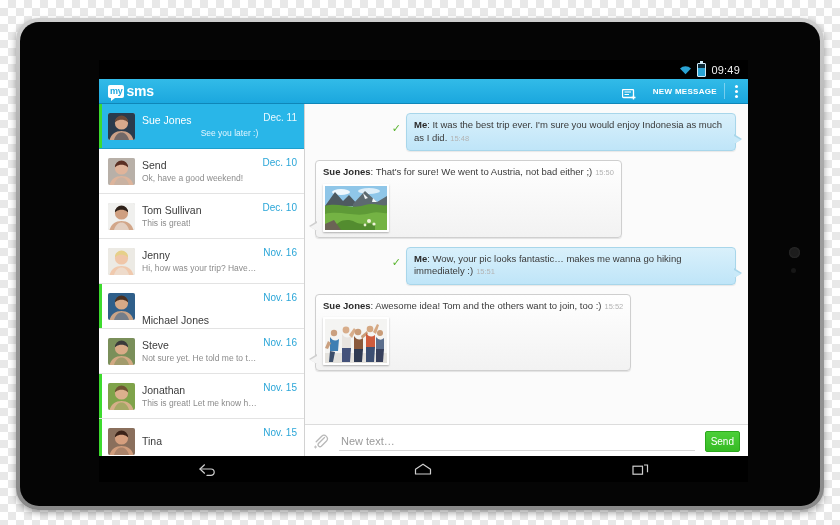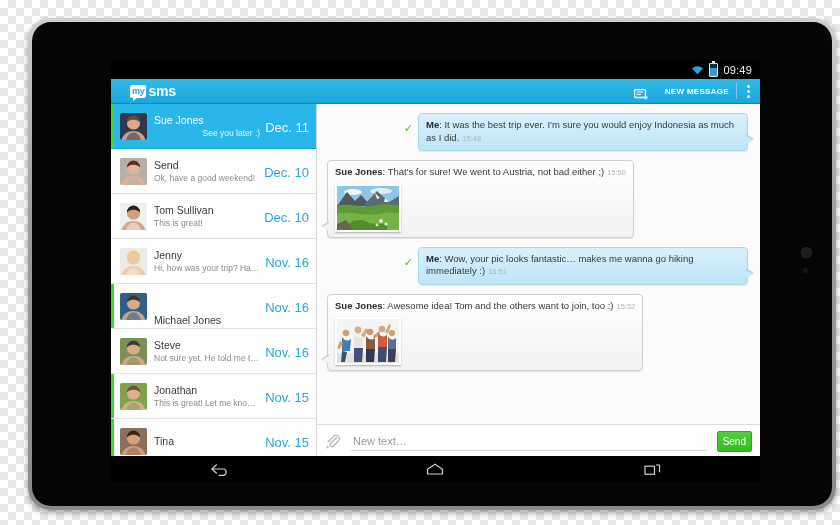--- a/index.html
+++ b/index.html
@@ -8,21 +8,21 @@
     font-family:"Liberation Sans", sans-serif;
     background-color:#ffffff;
     background-image:
       linear-gradient(45deg,#e8e8e8 25%,transparent 25%,transparent 75%,#e8e8e8 75%),
       linear-gradient(45deg,#e8e8e8 25%,transparent 25%,transparent 75%,#e8e8e8 75%);
     background-size:16px 16px;
     background-position:0 0, 8px 8px;
   }
   
   .tablet{
-    position:absolute;left:28px;top:18px;width:808px;height:492px;
+    position:absolute;left:16px;top:18px;width:808px;height:492px;
     border-radius:22px;
     background:linear-gradient(180deg,#cfcfcf 0%,#9e9e9e 40%,#8a8a8a 100%);
     padding:4px;box-sizing:border-box;
     box-shadow:0 3px 6px rgba(0,0,0,.35);
   }
   .tablet-inner{
     width:100%;height:100%;border-radius:19px;background:#050505;
     position:relative;overflow:hidden;
   }
   .cam-dot{position:absolute;right:20px;top:225px;width:11px;height:11px;border-radius:50%;
@@ -39,21 +39,21 @@
   .ico-wifi{width:13px;height:11px;position:relative;display:inline-block;}
   .ico-wifi svg{display:block;}
   .ico-batt{width:7px;height:12px;border:1px solid #cfe9f7;border-radius:1px;position:relative;
     background:linear-gradient(180deg,#0c2a38 0%,#0c2a38 30%,#2aa3d4 30%,#2aa3d4 100%);}
   .ico-batt:before{content:"";position:absolute;left:2px;top:-3px;width:3px;height:2px;background:#cfe9f7;}
 
   
   .appbar{height:24px;background:linear-gradient(180deg,#32bbe8 0%,#1ba7de 100%);
     display:flex;align-items:center;justify-content:space-between;
     border-bottom:1px solid #0f86b8;position:relative;}
-  .logo{display:flex;align-items:center;padding-left:19px;gap:2px;}
+  .logo{display:flex;align-items:center;padding-left:9px;gap:2px;}
   .logo-my{background:#fff;color:#1ba7de;font-weight:bold;font-size:9px;line-height:9px;
     padding:2px 2px 2px 2px;border-radius:2px;position:relative;letter-spacing:-.3px;}
   .logo-my:after{content:"";position:absolute;left:3px;bottom:-3px;width:0;height:0;
     border-left:4px solid #fff;border-bottom:3px solid transparent;}
   .logo-sms{color:#fff;font-weight:bold;font-size:14px;letter-spacing:-.2px;line-height:14px;}
   .appbar-right{display:flex;align-items:center;gap:7px;padding-right:7px;height:100%;}
   .newmsg{display:flex;align-items:center;gap:16px;cursor:default;}
   .newmsg-ico{width:15px;height:11px;position:relative;}
   .newmsg-label{color:#fff;font-size:8px;font-weight:bold;letter-spacing:.3px;}
   .divider-v{width:1px;height:16px;background:rgba(255,255,255,.38);}
@@ -70,21 +70,21 @@
     border-bottom:1px solid #e3e3e3;position:relative;padding-left:9px;background:#fff;}
   .conv .accent{position:absolute;left:0;top:0;bottom:0;width:3px;background:transparent;}
   .conv.unread .accent{background:#3ddb2e;}
   .conv.active{background:#29b6e8;border-bottom:1px solid #1c9fcd;}
   .avatar{width:27px;height:27px;border-radius:2px;flex:0 0 27px;overflow:hidden;
     background:#cfcfcf;position:relative;}
   .avatar svg{display:block;width:100%;height:100%;}
   .conv-txt{flex:1;min-width:0;padding-left:7px;padding-right:5px;}
   .conv-name{font-size:10.5px;color:#3b3b3b;line-height:13px;white-space:nowrap;overflow:hidden;text-overflow:ellipsis;}
   .conv-prev{font-size:8.5px;color:#8b8b8b;line-height:12px;white-space:nowrap;overflow:hidden;text-overflow:ellipsis;}
-  .conv-date{font-size:13px;color:#2ba6d8;flex:0 0 auto;padding-right:7px;align-self:flex-start;margin-top:16px;}
+  .conv-date{font-size:10px;color:#2ba6d8;flex:0 0 auto;padding-right:7px;align-self:flex-start;margin-top:8px;}
   .conv.active .conv-name{color:#fff;font-weight:normal;}
   .conv.active .conv-prev{color:#e4f6ff;}
   .conv.active .conv-date{color:#eaf9ff;}
 
   
   .chat{flex:1;background:#fbfbfb;display:flex;flex-direction:column;position:relative;}
   .msgs{flex:1;padding:9px 12px 4px 10px;overflow:hidden;position:relative;}
   .row{display:flex;margin-bottom:9px;align-items:flex-start;}
   .row.out{justify-content:flex-end;}
   .check{color:#5ab52f;font-size:11px;line-height:11px;margin:10px 5px 0 0;}

